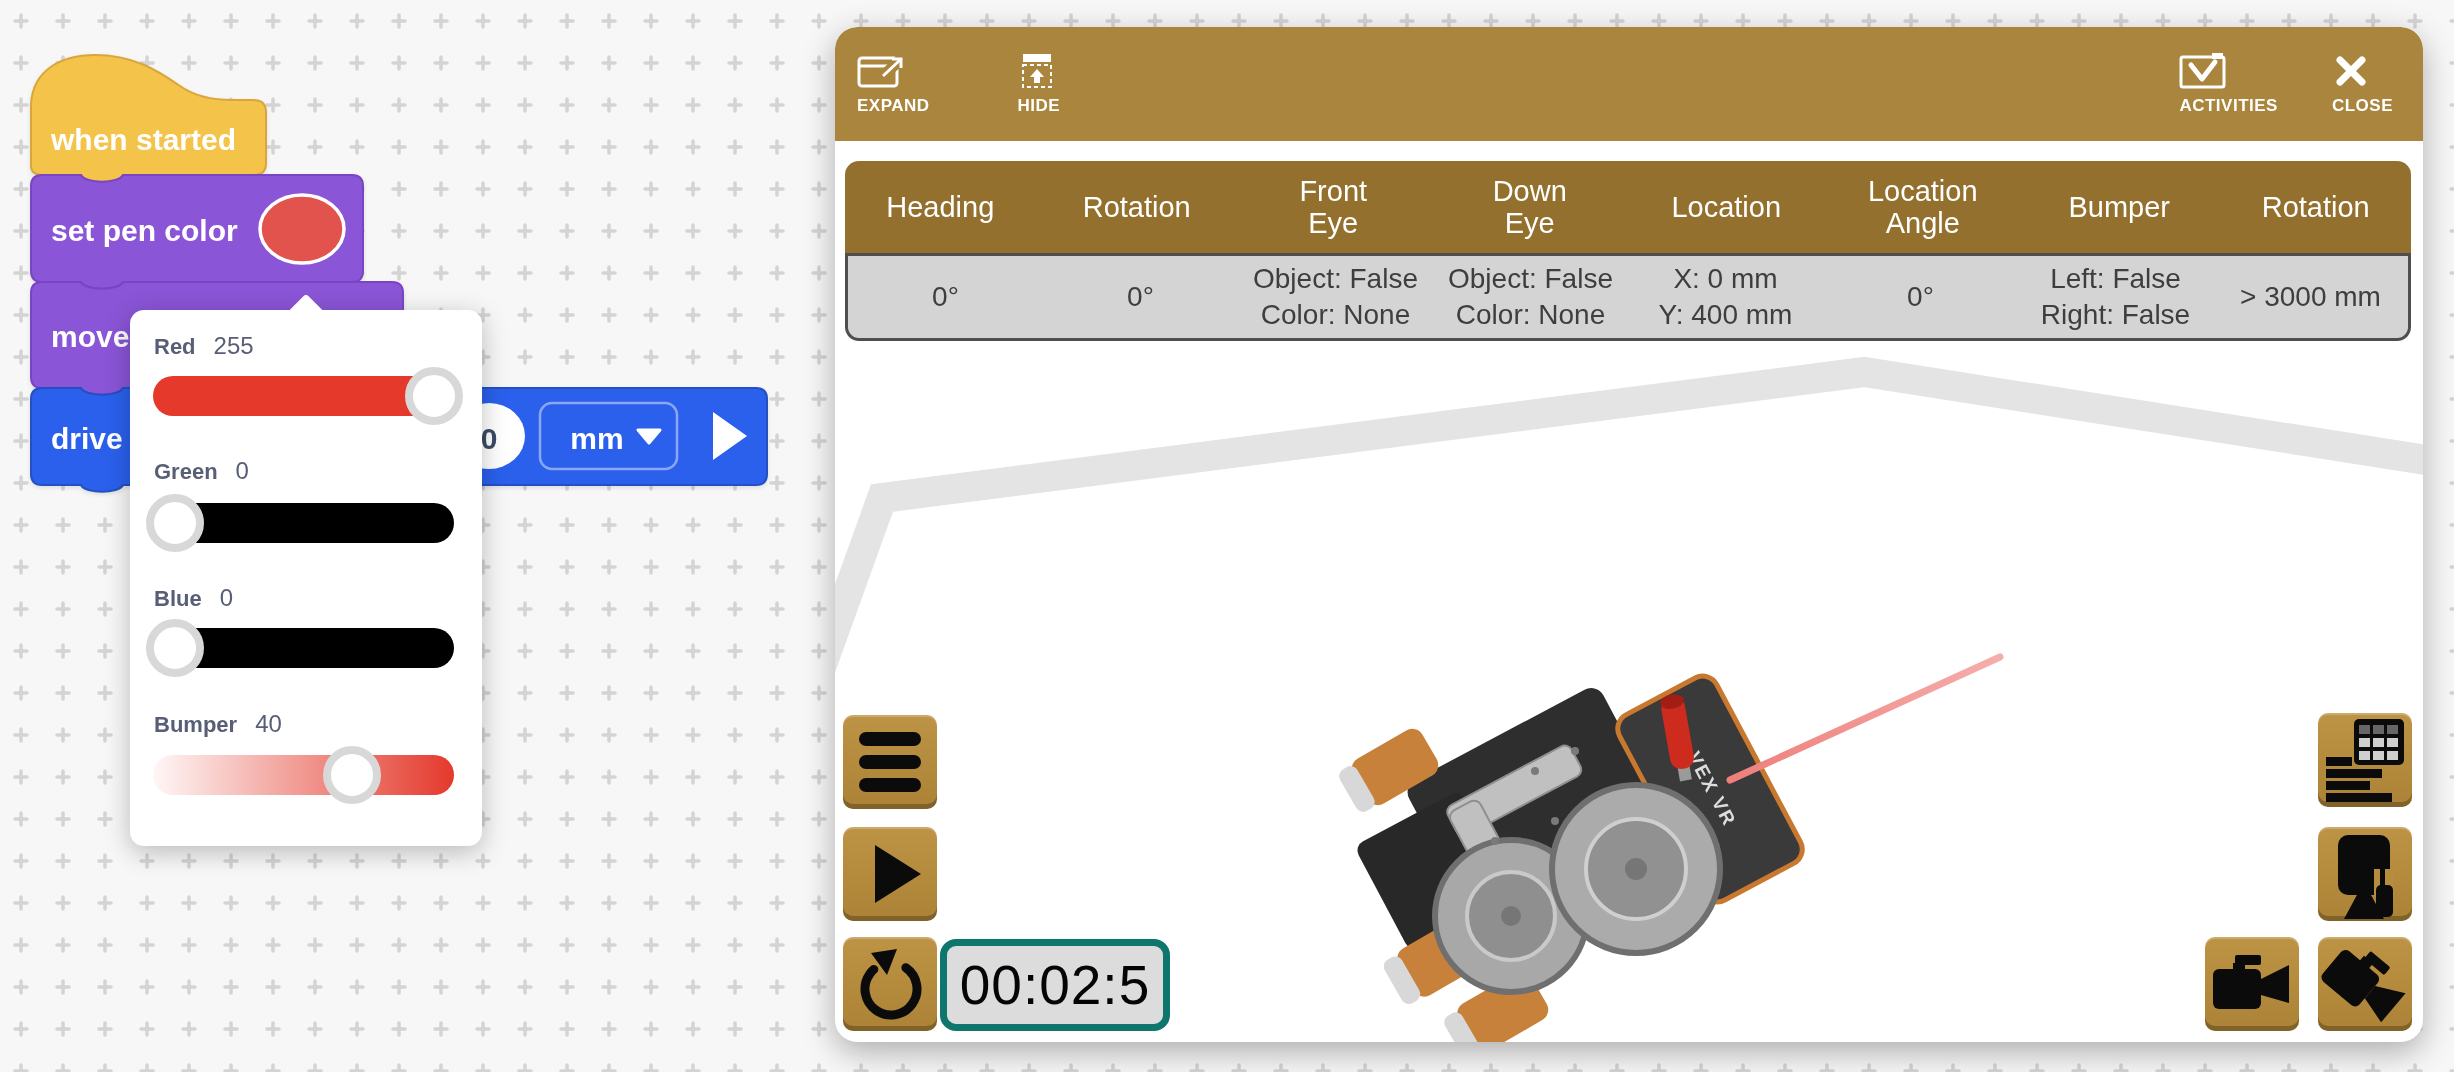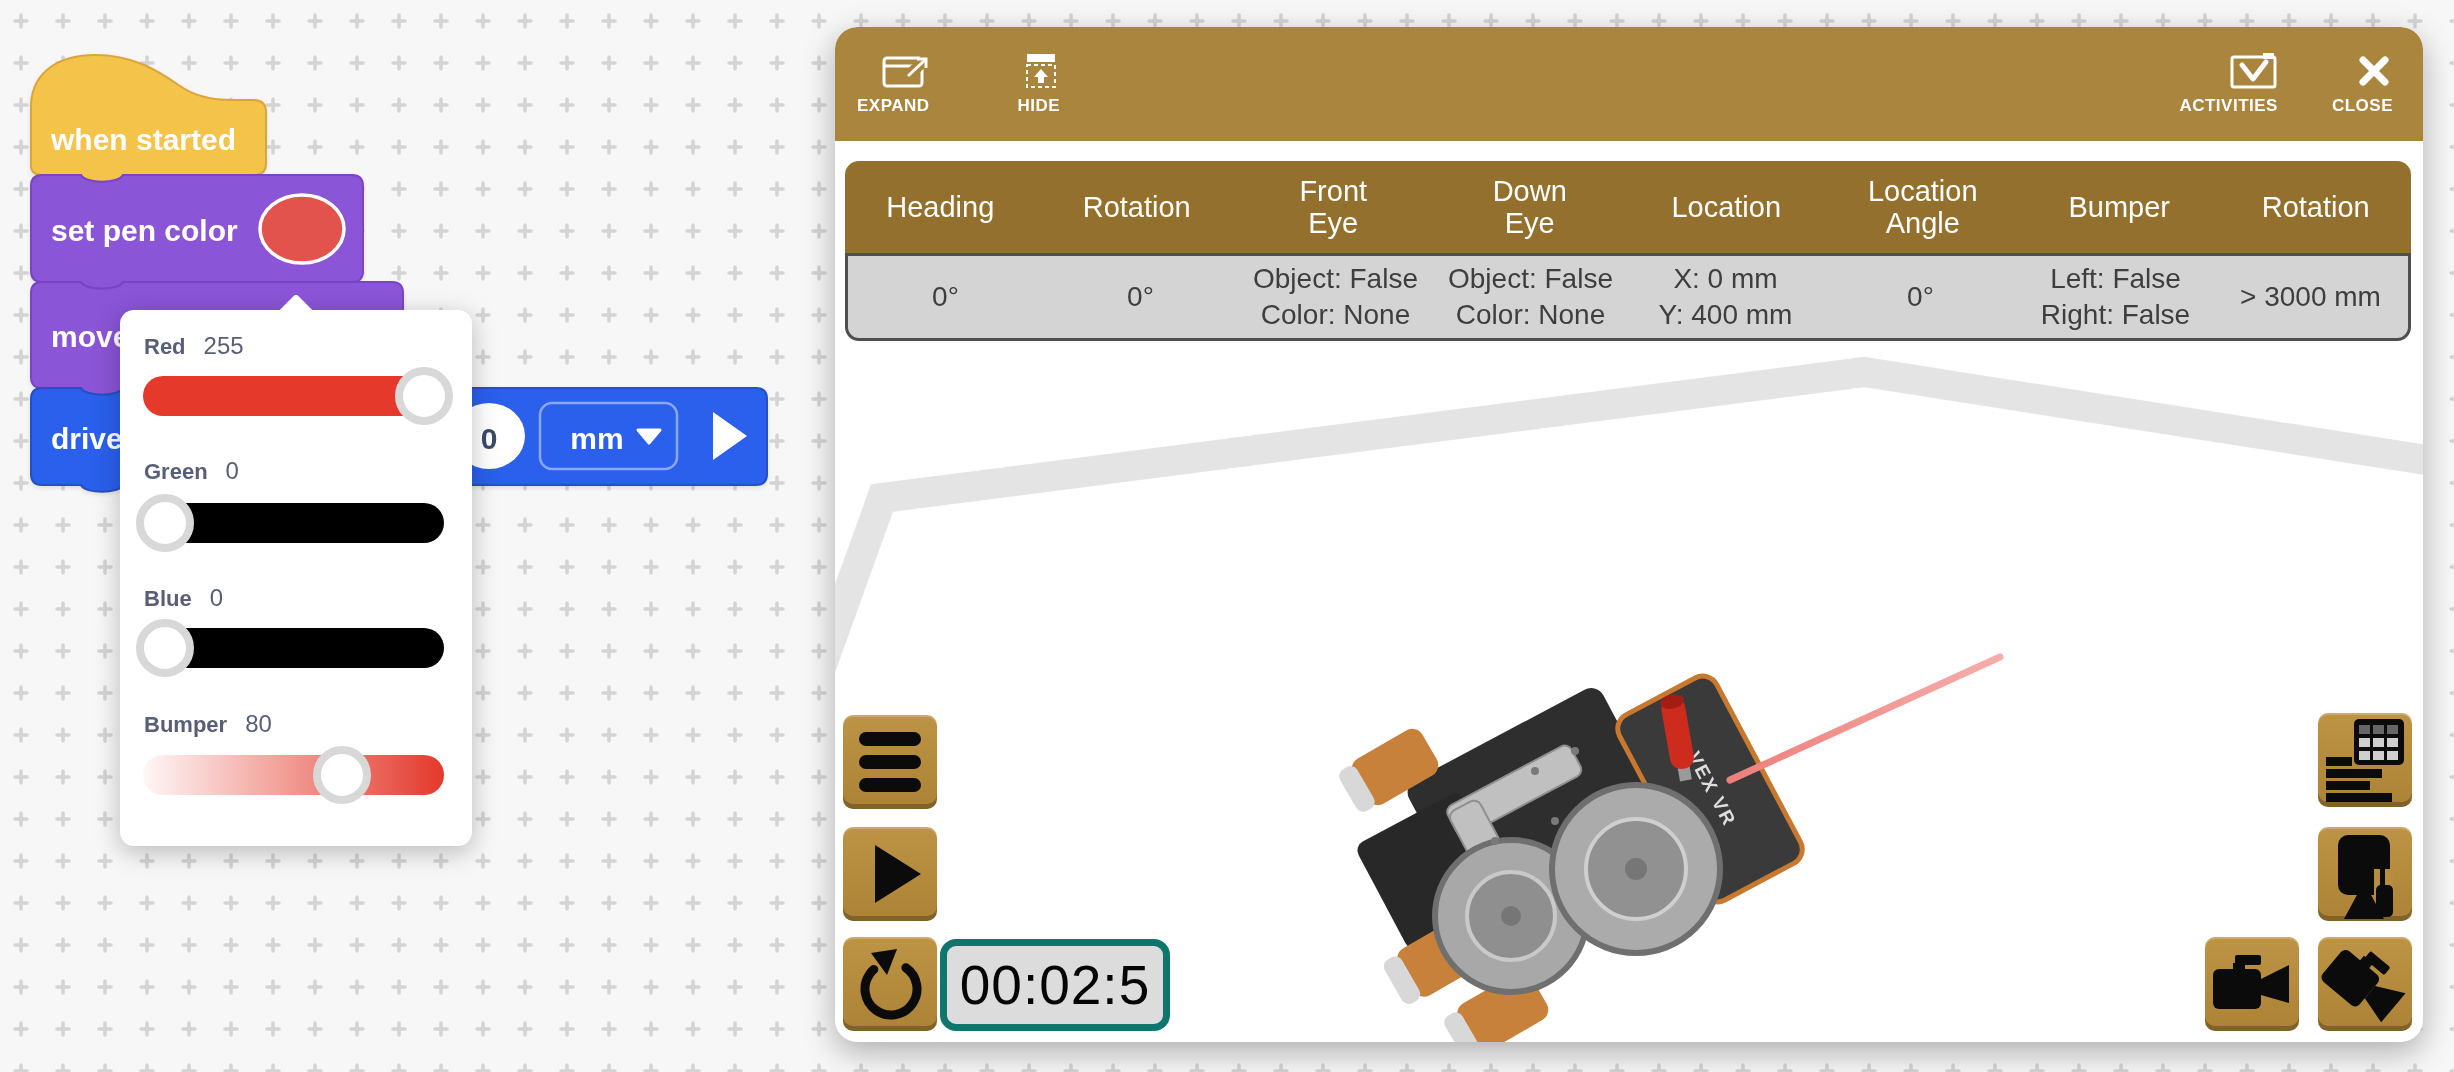--- a/index.html
+++ b/index.html
@@ -6,21 +6,21 @@
   body{
     width:2454px;height:1072px;position:relative;overflow:hidden;
     background:#F7F7F7;font-family:"Liberation Sans",sans-serif;
     -webkit-font-smoothing:antialiased;
   }
   #dotgrid{position:absolute;inset:0;z-index:0;}
   
   #blocks{position:absolute;left:0;top:0;z-index:10;filter:drop-shadow(0 2px 2px rgba(0,0,0,0.10));}
   
   .color-popup{
-    position:absolute;left:120px;top:310px;width:352px;height:536px;z-index:60;
+    position:absolute;left:130px;top:310px;width:352px;height:536px;z-index:60;
     background:#fff;border-radius:14px;box-shadow:0 6px 26px rgba(0,0,0,0.25);
   }
   .popup-arrow{
     position:absolute;left:163px;top:-11px;width:26px;height:26px;background:#fff;
     transform:rotate(45deg);border-radius:4px;
   }
   .crow{position:absolute;left:24px;display:flex;align-items:baseline;gap:18px;}
   .plabel{font-weight:bold;font-size:22px;color:#575E75;}
   .pval{font-size:24px;color:#575E75;}
   .ctrack{position:absolute;left:23px;width:301px;height:40px;border-radius:20px;}
@@ -33,21 +33,21 @@
   }
   
   .sim-panel{
     position:absolute;left:835px;top:27px;width:1588px;height:1015px;z-index:20;
     background:#fff;border-radius:22px;box-shadow:0 10px 32px rgba(0,0,0,0.30);overflow:hidden;
   }
   .sim-toolbar{
     position:absolute;left:0;top:0;right:0;height:114px;background:#A9853E;
     border-radius:22px 22px 0 0;display:flex;align-items:center;
   }
-  .tb-group{display:flex;flex-direction:column;align-items:flex-end;justify-content:center;cursor:pointer;}
+  .tb-group{display:flex;flex-direction:column;align-items:flex-start;justify-content:center;cursor:pointer;}
   .tb-label{margin-top:6px;font-size:17px;font-weight:bold;color:#fff;letter-spacing:0.5px;}
   .tb-spacer{flex:1;}
   
   .dash{position:absolute;left:10px;right:12px;top:134px;}
   .dash-head{height:92px;background:#93702D;border-radius:14px 14px 0 0;display:flex;align-items:center;gap:6px;}
   .dash-row{height:88px;background:#D4D4D4;border:3px solid #4F4F4F;border-radius:0 0 14px 14px;display:flex;align-items:center;box-sizing:border-box;}
   .th{flex:1;text-align:center;color:#fff;font-size:29px;line-height:1.12;}
   .td{flex:1;text-align:center;color:#3E3E3E;font-size:28px;line-height:1.28;}
   
   .viewport{position:absolute;left:0;right:0;top:314px;bottom:0;overflow:hidden;}
@@ -130,21 +130,21 @@
   <div class="crow" style="top:274px">
     <span class="plabel">Blue</span>
     <span class="pval">0</span>
   </div>
   <div class="ctrack black" style="top:318px">
     <div class="thumb" style="left:-7px"></div>
   </div>
 
   <div class="crow" style="top:400px">
     <span class="plabel">Bumper</span>
-    <span class="pval">80</span>
+    <span class="pval">40</span>
   </div>
   <div class="ctrack fade" style="top:445px">
     <div class="thumb" style="left:170px"></div>
   </div>
 </div>
 
 <div class="sim-panel">
 
   <div class="sim-toolbar">
     <div class="tb-group" style="margin-left:22px">

